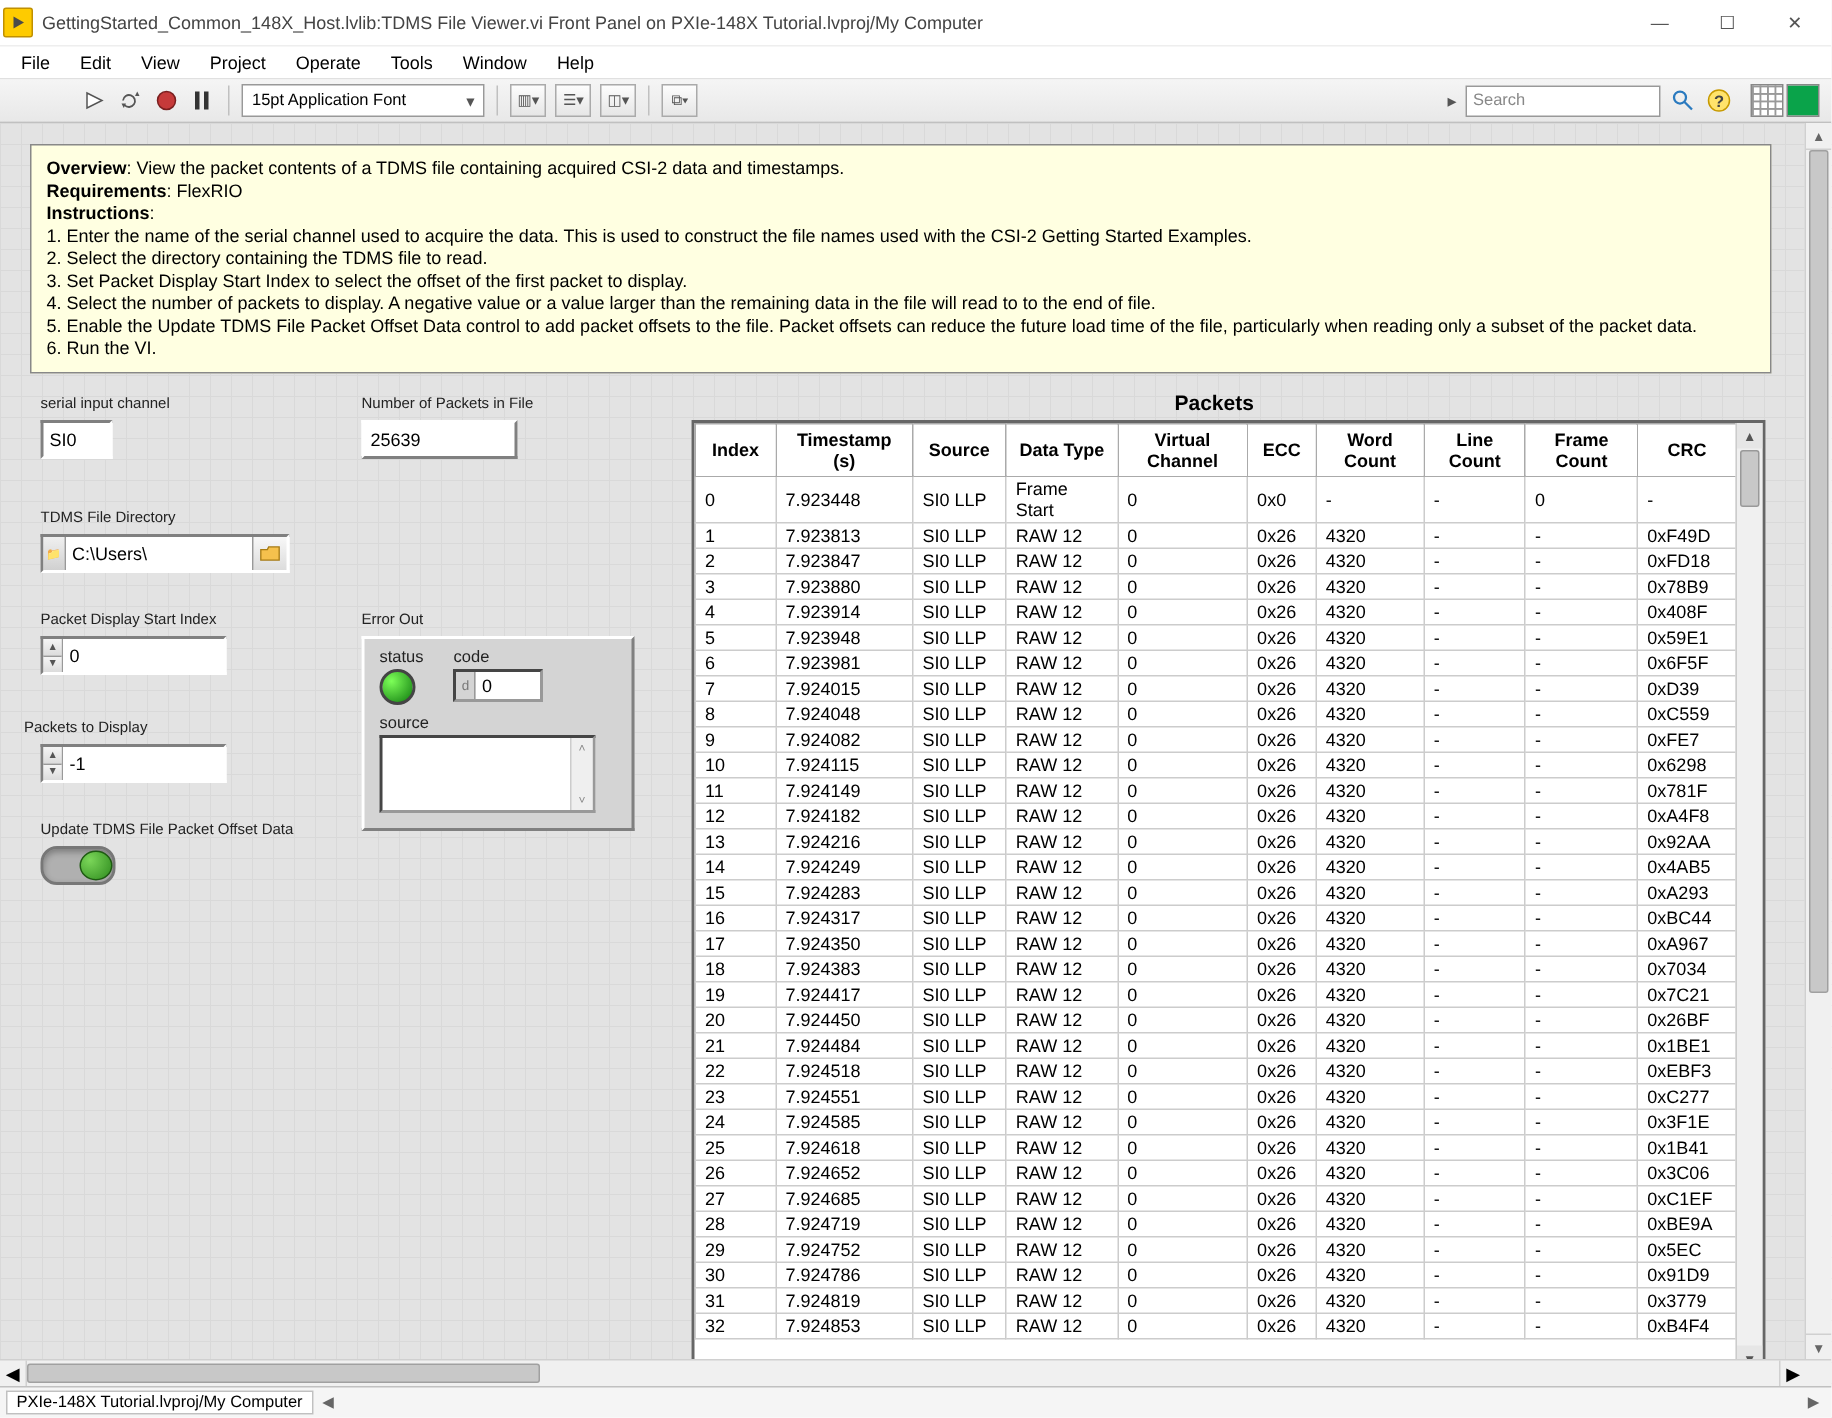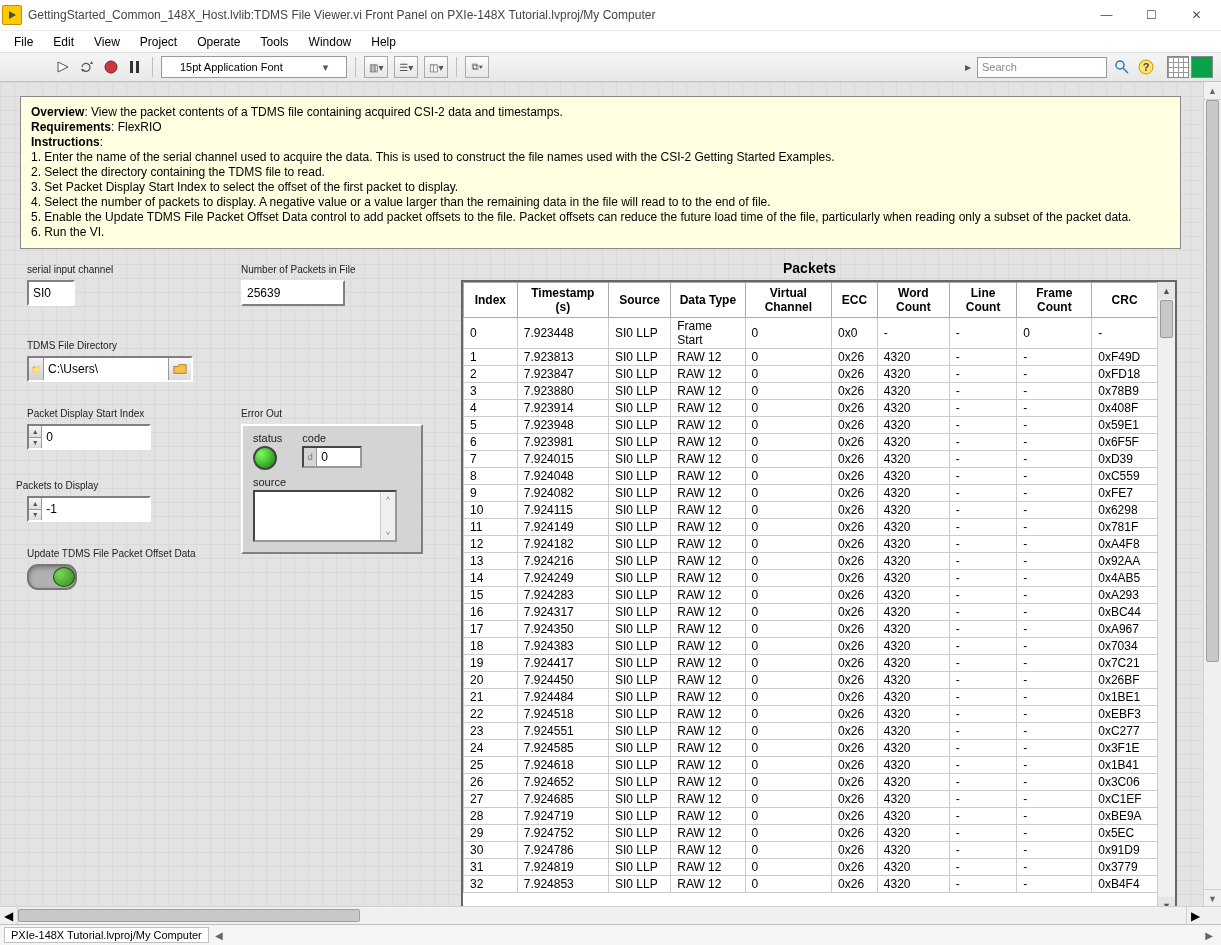--- a/index.html
+++ b/index.html
@@ -10,21 +10,21 @@
 .vi-icon svg{width:10px;height:10px}
 .title-text{flex:1;font-size:12px;color:#444}
 .winbtn{width:45px;height:30px;display:flex;align-items:center;justify-content:center;color:#555}
 
 .menubar{height:21px;display:flex;align-items:center;padding:0 4px;border-bottom:1px solid #e0e0e0;font-size:12px}
 .menubar span{padding:2px 10px;cursor:default}
 
 .toolbar{height:28px;background:linear-gradient(#f5f5f5,#e8e8e8);border-bottom:1px solid #c0c0c0;display:flex;align-items:center;padding:0 8px;gap:6px}
 .tb-btn{width:18px;height:18px;display:flex;align-items:center;justify-content:center;color:#555}
 .tb-sep{width:1px;height:20px;background:#c0c0c0;margin:0 2px}
-.font-combo{height:20px;border:1px solid #999;background:#fff;display:flex;align-items:center;padding:0 18px;font-size:11px;gap:40px}
+.font-combo{height:20px;border:1px solid #999;background:#fff;display:flex;align-items:center;padding:0 6px;font-size:11px;gap:40px}
 .font-combo:after{content:"▾";color:#555}
 .tb-dd{width:22px;height:20px;border:1px solid #aaa;background:linear-gradient(#fdfdfd,#e6e6e6);display:flex;align-items:center;justify-content:center;font-size:10px;color:#555}
 .tb-spacer{flex:1}
 .searchbox{width:120px;height:19px;border:1px solid #999;background:#fff;padding:0 4px;font-size:11px;color:#888;display:flex;align-items:center}
 .help-icon,.search-icon{width:18px;height:18px;display:flex;align-items:center;justify-content:center}
 .rt-icons{display:flex;gap:2px;margin-left:6px}
 .rt-icons div{width:20px;height:20px;border:1px solid #888;background:#f0f0f0}
 
 .workspace{flex:1;position:relative;background:#e3e3e3;background-image:linear-gradient(#d9d9d9 1px,transparent 1px),linear-gradient(90deg,#d9d9d9 1px,transparent 1px);background-size:14px 14px;overflow:hidden}
 .vscroll{position:absolute;right:0;top:0;bottom:0;width:17px;background:#f0f0f0;border-left:1px solid #d0d0d0}

